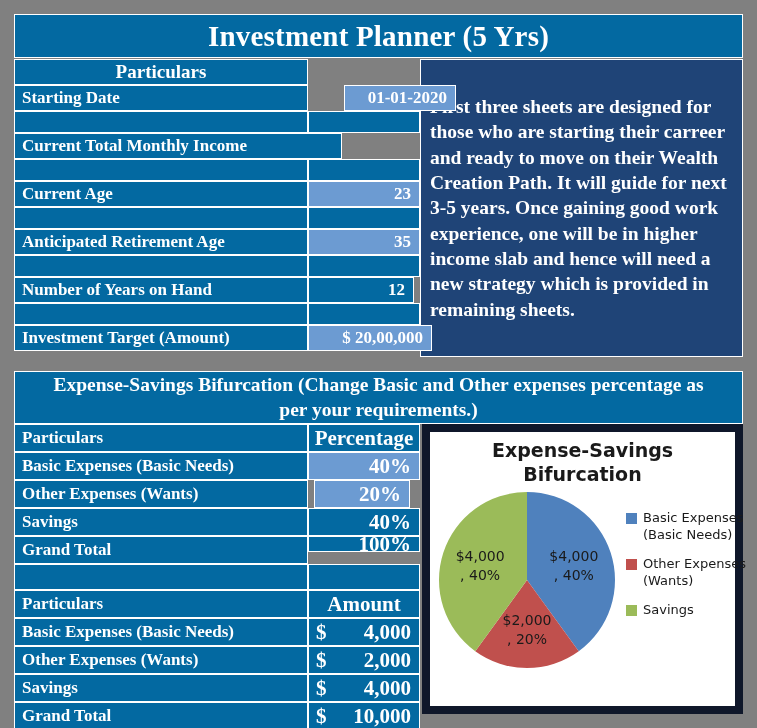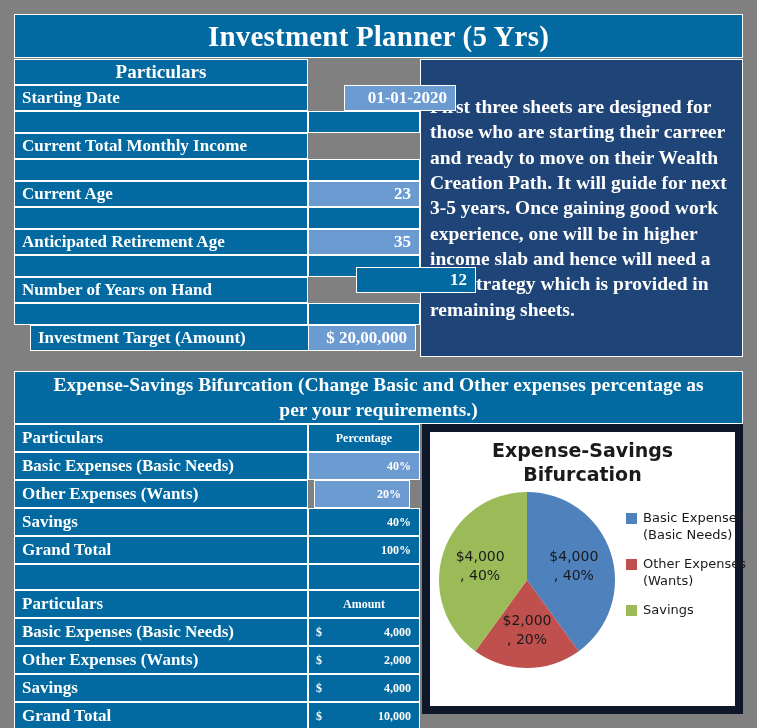--- a/index.html
+++ b/index.html
@@ -48,21 +48,21 @@
     width: 729px; height: 44px;
     font-size: 29px;
     letter-spacing: 0.2px;
   }
 
   
   .tt-head-part { position: absolute; left: 0;   top: 45px; width: 294px; height: 26px; font-size: 19px; }
   .tt-head-det  { position: absolute; left: 294px; top: 45px; width: 112px; height: 26px; font-size: 19px; }
 
   .rowlabel { font-size: 17px; }
-  .rowval   { font-size: 12px; }
+  .rowval   { font-size: 21px; }
 
   
   .info-panel {
     position: absolute;
     left: 406px;
     top: 45px;
     width: 323px;
     height: 298px;
     background: #1F4477;
     color: #FFFFFF;
@@ -168,53 +168,53 @@
 
   <div class="info-panel">
     <div class="info-text">First three sheets are designed for those who are starting their carreer and ready to move on their Wealth Creation Path. It will guide for next 3-5 years. Once gaining good work experience, one will be in higher income slab and hence will need a new strategy which is provided in remaining sheets.</div>
   </div>
 
   <div id="top-table-body">
       <div class="cell rowlabel left" style="position: absolute; left: 0px; top: 71px; width: 294px; height: 26px;">Starting Date</div>
       <div class="cell rowlabel right hl" style="position: absolute; left: 294px; top: 71px; width: 112px; height: 26px; margin-left: 36px;">01-01-2020</div>
       <div class="cell blank" style="position: absolute; left: 0px; top: 97px; width: 294px; height: 22px;"></div>
       <div class="cell blank" style="position: absolute; left: 294px; top: 97px; width: 112px; height: 22px;"></div>
-      <div class="cell rowlabel left" style="position: absolute; left: 0px; top: 119px; width: 294px; height: 26px;">Current Total Monthly Income</div>
+      <div class="cell rowlabel left" style="position: absolute; left: 0px; top: 119px; width: 328px; height: 26px;">Current Total Monthly Income</div>
       <div class="cell rowlabel right hl" style="position: absolute; left: 294px; top: 119px; width: 112px; height: 26px; margin-top: 40px;">$      10,000</div>
       <div class="cell blank" style="position: absolute; left: 0px; top: 145px; width: 294px; height: 22px;"></div>
       <div class="cell blank" style="position: absolute; left: 294px; top: 145px; width: 112px; height: 22px;"></div>
       <div class="cell rowlabel left" style="position: absolute; left: 0px; top: 167px; width: 294px; height: 26px;">Current Age</div>
       <div class="cell rowlabel right hl" style="position: absolute; left: 294px; top: 167px; width: 112px; height: 26px; font-family: Liberation Serif, serif;">23</div>
       <div class="cell blank" style="position: absolute; left: 0px; top: 193px; width: 294px; height: 22px;"></div>
       <div class="cell blank" style="position: absolute; left: 294px; top: 193px; width: 112px; height: 22px;"></div>
       <div class="cell rowlabel left" style="position: absolute; left: 0px; top: 215px; width: 294px; height: 26px;">Anticipated Retirement Age</div>
       <div class="cell rowlabel right hl" style="position: absolute; left: 294px; top: 215px; width: 112px; height: 26px; padding-left: 20px;">35</div>
       <div class="cell blank" style="position: absolute; left: 0px; top: 241px; width: 294px; height: 22px;"></div>
       <div class="cell blank" style="position: absolute; left: 294px; top: 241px; width: 112px; height: 22px;"></div>
       <div class="cell rowlabel left" style="position: absolute; left: 0px; top: 263px; width: 294px; height: 26px;">Number of Years on Hand</div>
-      <div class="cell rowlabel right" style="position: absolute; left: 294px; top: 253px; width: 120px; height: 26px; margin-left: 48px;">12</div>
+      <div class="cell rowlabel right" style="position: absolute; left: 294px; top: 263px; width: 106px; height: 26px;">12</div>
       <div class="cell blank" style="position: absolute; left: 0px; top: 289px; width: 294px; height: 22px;"></div>
       <div class="cell blank" style="position: absolute; left: 294px; top: 289px; width: 112px; height: 22px;"></div>
-      <div class="cell rowlabel left" style="position: absolute; left: 16px; top: 311px; width: 294px; height: 26px;">Investment Target (Amount)</div>
-      <div class="cell rowlabel right hl" style="position: absolute; left: 294px; top: 311px; width: 108px; height: 26px; text-align: right;">$ 20,00,000</div>
+      <div class="cell rowlabel left" style="position: absolute; left: 0px; top: 311px; width: 294px; height: 26px;">Investment Target (Amount)</div>
+      <div class="cell rowlabel right hl" style="position: absolute; left: 294px; top: 311px; width: 124px; height: 26px; text-align: right;">$ 20,00,000</div>
     </div>
 
   <div class="cell banner">Expense-Savings Bifurcation (Change Basic and Other expenses percentage as per your requirements.)</div>
 
   <div id="bottom-tables">
       <div class="cell rowlabel left" style="position: absolute; left: 0px; top: 410px; width: 294px; height: 28px;">Particulars</div>
       <div class="cell rowval center" style="position: absolute; left: 294px; top: 410px; width: 112px; height: 28px;">Percentage</div>
       <div class="cell rowlabel left" style="position: absolute; left: 0px; top: 438px; width: 294px; height: 28px;">Basic Expenses (Basic Needs)</div>
       <div class="cell rowval hl right" style="position: absolute; left: 294px; top: 438px; width: 112px; height: 28px;">40%</div>
       <div class="cell rowlabel left" style="position: absolute; left: 0px; top: 466px; width: 294px; height: 28px;">Other Expenses (Wants)</div>
       <div class="cell rowval hl right" style="position: absolute; left: 300px; top: 466px; width: 96px; height: 28px;">20%</div>
       <div class="cell rowlabel left" style="position: absolute; left: 0px; top: 494px; width: 294px; height: 28px;">Savings</div>
       <div class="cell rowval right" style="position: absolute; left: 294px; top: 494px; width: 112px; height: 28px;">40%</div>
       <div class="cell rowlabel left" style="position: absolute; left: 0px; top: 522px; width: 294px; height: 28px;">Grand Total</div>
-      <div class="cell rowval right" style="position: absolute; left: 294px; top: 522px; width: 112px; height: 28px;">100%</div>
+      <div class="cell rowval right" style="position: absolute; left: 294px; top: 522px; width: 112px; height: 16px;">100%</div>
       <div class="cell blank" style="position: absolute; left: 0px; top: 550px; width: 294px; height: 26px;"></div>
       <div class="cell blank" style="position: absolute; left: 294px; top: 550px; width: 112px; height: 26px;"></div>
       <div class="cell rowlabel left" style="position: absolute; left: 0px; top: 576px; width: 294px; height: 28px;">Particulars</div>
       <div class="cell rowval center" style="position: absolute; left: 294px; top: 576px; width: 112px; height: 28px;">Amount</div>
       <div class="cell rowlabel left" style="position: absolute; left: 0px; top: 604px; width: 294px; height: 28px;">Basic Expenses (Basic Needs)</div>
       <div class="cell rowval" style="position: absolute; left: 294px; top: 604px; width: 112px; height: 28px; justify-content: space-between; padding: 0px 8px 0px 7px;">
         <span>$</span>
         <span>4,000</span>
       </div>
       <div class="cell rowlabel left" style="position: absolute; left: 0px; top: 632px; width: 294px; height: 28px;">Other Expenses (Wants)</div>

